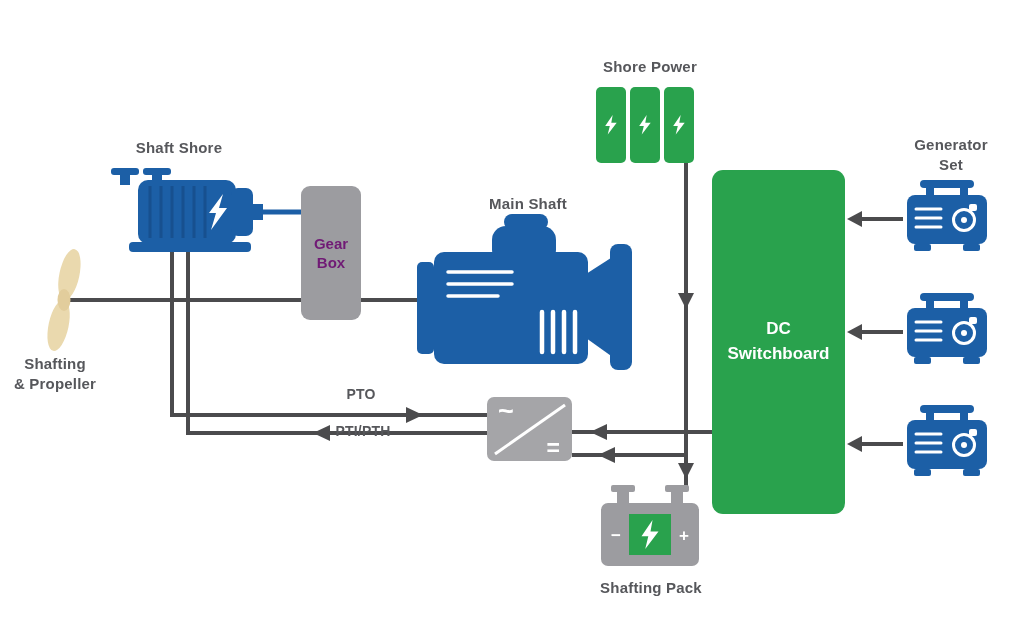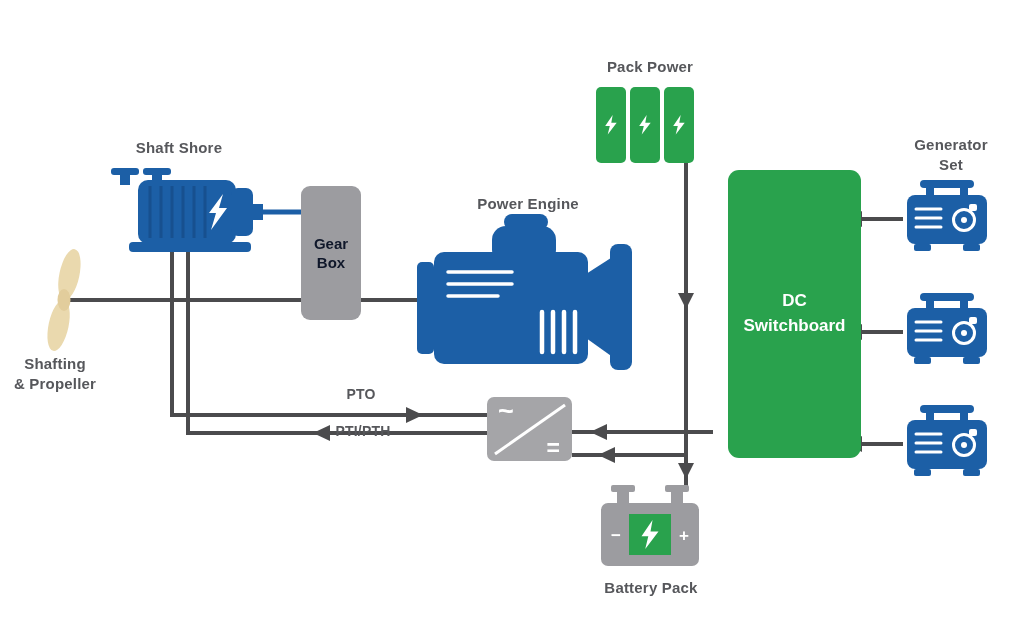--- a/index.html
+++ b/index.html
@@ -8,22 +8,22 @@
   .layer { position:absolute; left:0; top:0; }
   svg.node, div.node { position:absolute; }
   .label {
     position:absolute; transform:translate(-50%,-50%);
     color:#56575b; font-weight:700; font-size:15px; line-height:1.3;
     text-align:center; white-space:pre-line; letter-spacing:.2px;
   }
   .label.small { font-size:14px; }
   .fillbox { display:flex; align-items:center; justify-content:center; }
   .gearbox { left:301px; top:186px; width:60px; height:134px; background:#9c9ca0; border-radius:9px; }
-  .gearbox .txt { color:#0f172a; font-weight:700; font-size:15px; line-height:1.3; text-align:center; white-space:pre-line; }
-  .switchboard { left:728px; top:170px; width:133px; height:288px; background:#29a24d; border-radius:11px; }
+  .gearbox .txt { color:#701a75; font-weight:700; font-size:15px; line-height:1.3; text-align:center; white-space:pre-line; }
+  .switchboard { left:712px; top:170px; width:133px; height:344px; background:#29a24d; border-radius:11px; }
   .switchboard .txt { color:#fff; font-weight:700; font-size:17px; line-height:1.45; text-align:center; white-space:pre-line; }
   .converter { left:487px; top:397px; width:85px; height:64px; background:#a5a5a8; border-radius:7px; }
   .converter svg { position:absolute; left:0; top:0; }
   .conv-ac { position:absolute; left:11px; top:1px; color:#fff; font-size:27px; font-weight:700; line-height:26px; }
   .conv-dc { position:absolute; right:12px; bottom:1px; color:#fff; font-size:23px; font-weight:700; line-height:24px; }
   .batt-sign { position:absolute; transform:translate(-50%,-50%); color:#fff; font-weight:700; font-size:17px; line-height:1; }
 </style>
 </head>
 <body>
 
@@ -204,23 +204,23 @@
       <rect x="73" y="6" width="12" height="14"></rect>
       <rect x="3" y="18" width="98" height="63" rx="7"></rect>
     </g>
     <rect x="31" y="29" width="42" height="41" fill="#29a24d"></rect>
     <path transform="translate(43.5,35) scale(1.7)" d="M6.5 0 L0 9.5 L4 9.5 L2.2 17 L10 6.8 L5.3 6.8 Z" fill="#ffffff"></path>
   </svg>
   <span class="batt-sign" style="left:616px;top:535px">−</span>
   <span class="batt-sign" style="left:684px;top:535px">+</span>
 
   <div class="label" style="left:179px;top:148px">Shaft Shore</div>
-  <div class="label" style="left:650px;top:67px">Pack Power</div>
+  <div class="label" style="left:650px;top:67px">Shore Power</div>
   <div class="label" style="left:951px;top:154px">Generator
 Set</div>
-  <div class="label" style="left:528px;top:204px">Power Engine</div>
+  <div class="label" style="left:528px;top:204px">Main Shaft</div>
   <div class="label" style="left:55px;top:373px">Shafting
 &amp; Propeller</div>
-  <div class="label" style="left:651px;top:588px">Battery Pack</div>
+  <div class="label" style="left:651px;top:588px">Shafting Pack</div>
   <div class="label small" style="left:361px;top:394px">PTO</div>
   <div class="label small" style="left:363px;top:431px">PTI/PTH</div>
 
 </div>
 
 </body></html>

